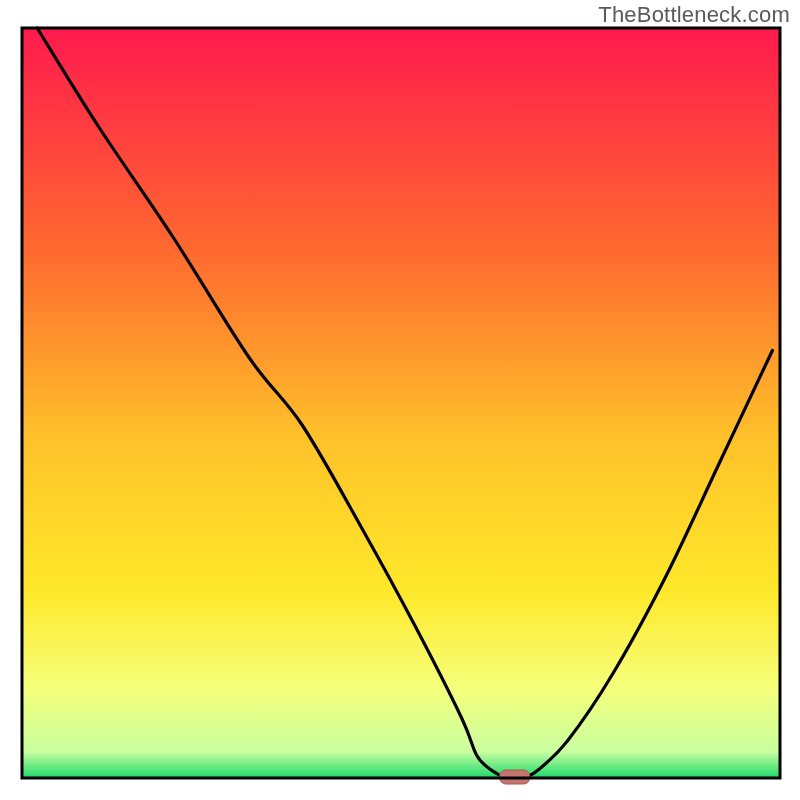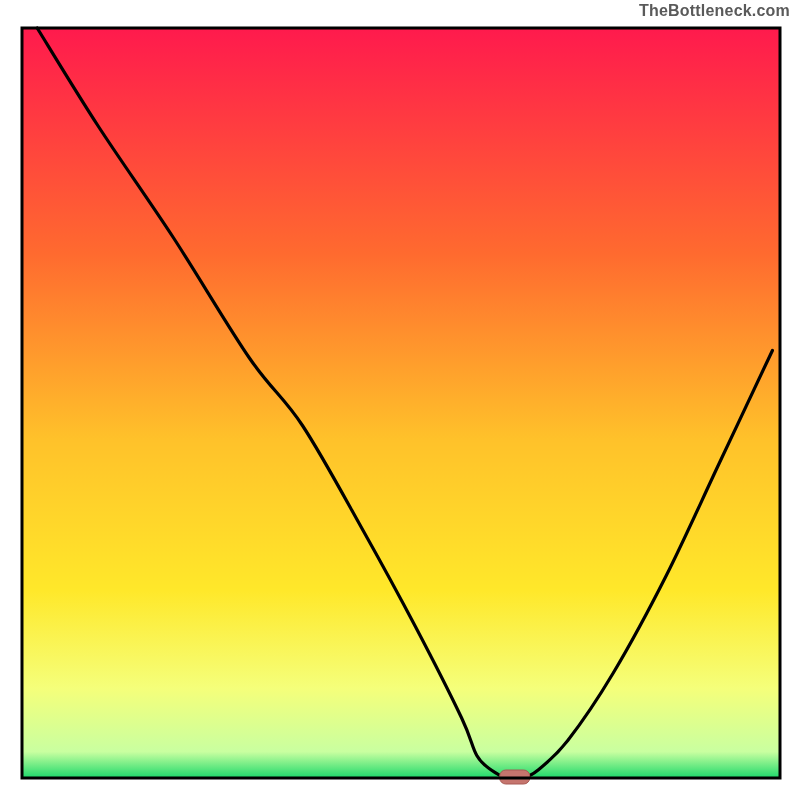--- a/index.html
+++ b/index.html
@@ -12,22 +12,22 @@
   }
   .container {
     position: relative;
     width: 800px;
     height: 800px;
   }
   .watermark {
     position: absolute;
     top: 2px;
     right: 10px;
-    font-size: 16px;
-    font-weight: 700;
+    font-size: 22px;
+    font-weight: 400;
     color: #5a5a5a;
     letter-spacing: 0.2px;
   }
   svg.chart {
     position: absolute;
     left: 0;
     top: 0;
   }
 </style>
 </head>

